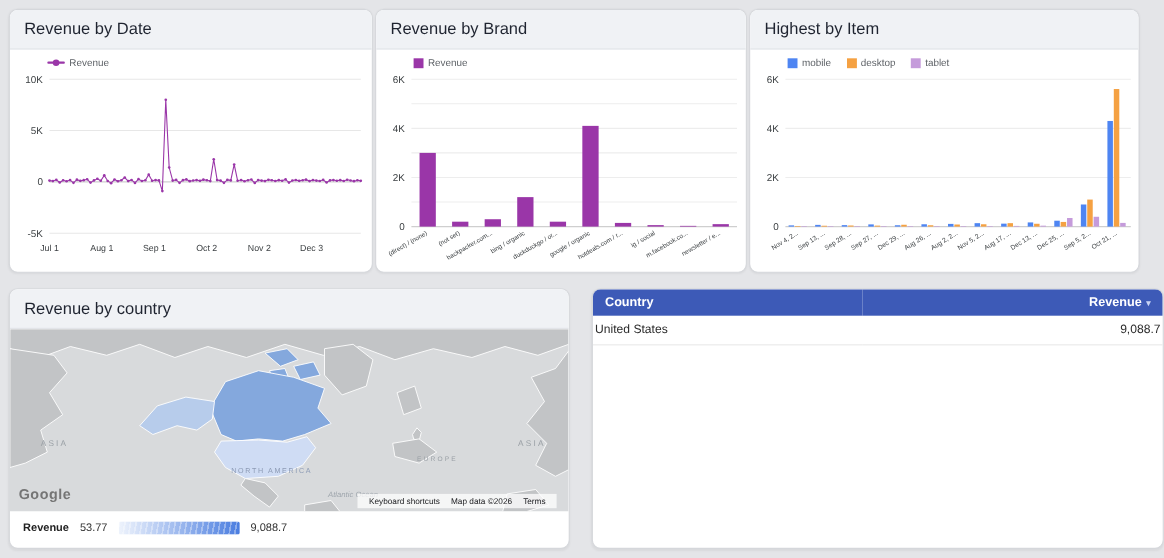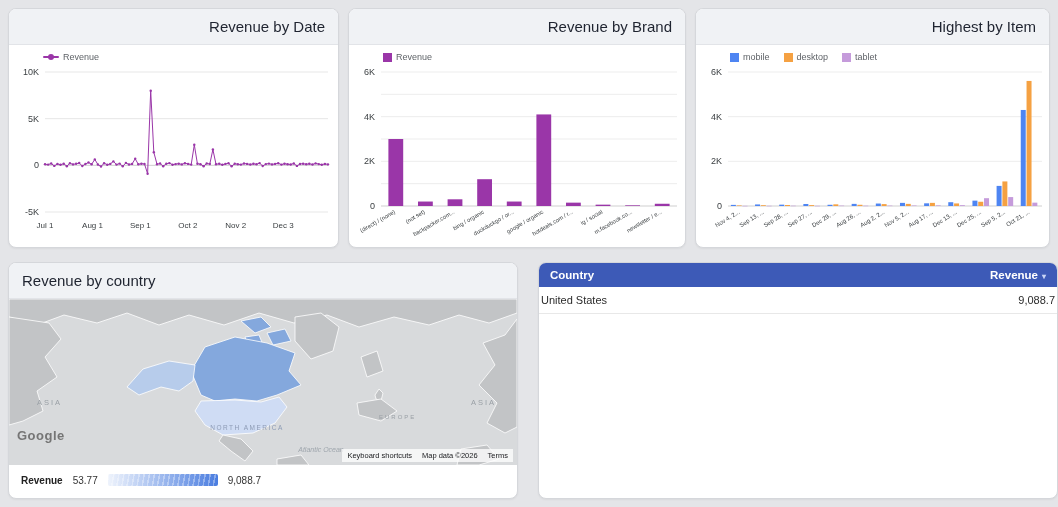--- a/index.html
+++ b/index.html
@@ -4,21 +4,21 @@
 <style>
   * { box-sizing: border-box; }
   body {
     margin: 0;
     background: #e4e5e8;
     font-family: "Liberation Sans", sans-serif;
     width: 1058px; height: 507px;
     overflow: hidden;
   }
   .dashboard { width: 1058px; height: 507px; padding: 8px; display: flex; flex-direction: column; gap: 14px; }
-  .row-top { display: grid; grid-template-columns: 331px 338px 355px; column-gap: 9px; height: 240px; text-align: right; }
+  .row-top { display: grid; grid-template-columns: 331px 338px 355px; column-gap: 2px; height: 240px; }
   .row-bottom { display: grid; grid-template-columns: 510px 520px; column-gap: 20px; height: 237px; }
   .card {
     background: #fff; border: 1px solid #d5d7db; border-radius: 8px;
     overflow: hidden; display: flex; flex-direction: column;
     box-shadow: 0 1px 2px rgba(0,0,0,0.05);
   }
   .card-h {
     background: #f0f2f5; border-bottom: 1px solid #e2e4e8;
     padding: 9px 13px; font-size: 15px; font-weight: 500; color: #1f2430;
     flex: 0 0 auto;
@@ -29,22 +29,22 @@
   .lg-sq { width: 9px; height: 9px; display: inline-block; }
   .lg-line { width: 16px; height: 2px; border-radius: 1px; position: relative; display: inline-block; }
   .lg-line::after { content: ""; position: absolute; left: 5px; top: -2px; width: 6px; height: 6px; border-radius: 50%; background: inherit; }
   svg { display: block; }
   
   .map-wrap { position: relative; flex: 0 0 auto; }
   .land { stroke: #ffffff; stroke-width: 0.8; }
   .map-label { fill: #9aa0a6; letter-spacing: 2px; font-size: 7.5px; }
   .map-label-region { fill: #8d9bb5; letter-spacing: 1.5px; font-size: 6.5px; }
   .map-label-water { fill: #9fa6ad; font-style: italic; font-size: 7px; }
-  .g-logo { position: absolute; left: 8px; bottom: 22px; font-size: 13px; font-weight: bold; color: #757575; letter-spacing: 0.5px; }
-  .map-attr { position: absolute; right: 4px; bottom: 3px; display: flex; gap: 10px; font-size: 7.5px; color: #202124; background: rgba(255,255,255,0.75); padding: 2px 5px; }
+  .g-logo { position: absolute; left: 8px; bottom: 8px; font-size: 13px; font-weight: bold; color: #757575; letter-spacing: 0.5px; }
+  .map-attr { position: absolute; right: 11px; bottom: 3px; display: flex; gap: 10px; font-size: 7.5px; color: #202124; background: rgba(255,255,255,0.75); padding: 2px 10px; }
   .map-legend { display: flex; align-items: center; gap: 10px; padding: 9px 12px; font-size: 10px; color: #333; }
   .map-legend .lbl { font-weight: bold; color: #222; }
   .grad-bar {
     width: 110px; height: 12px; border-radius: 2px;
     background:
       repeating-linear-gradient(100deg, rgba(255,255,255,0.35) 0 1.5px, transparent 1.5px 5px),
       linear-gradient(90deg, #eef3fc, #4a7de0);
   }
   
   table.data { width: 100%; border-collapse: collapse; font-size: 11px; }

